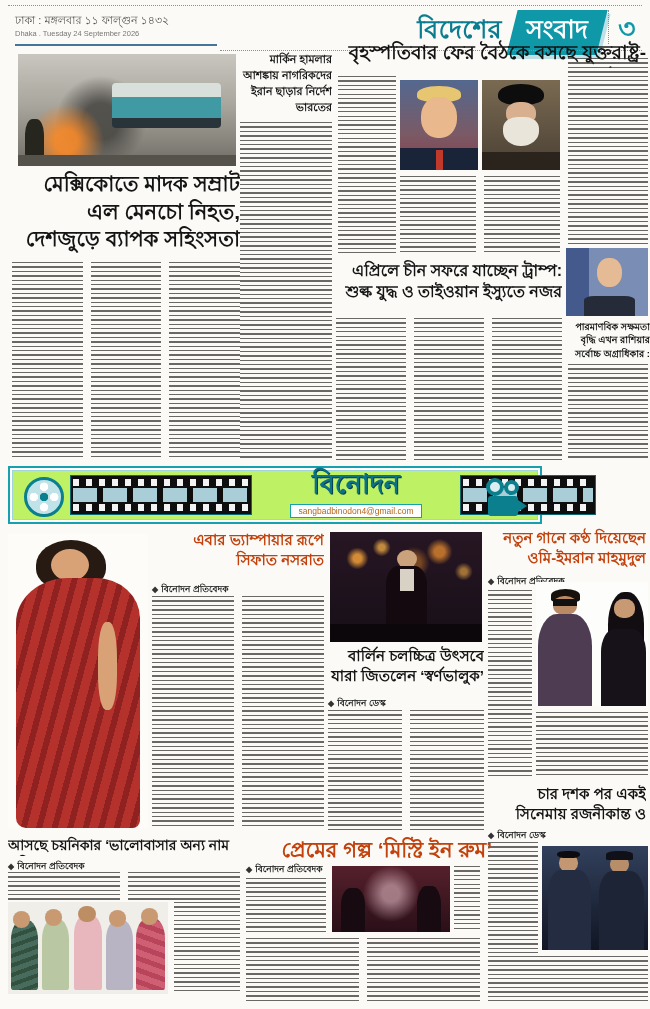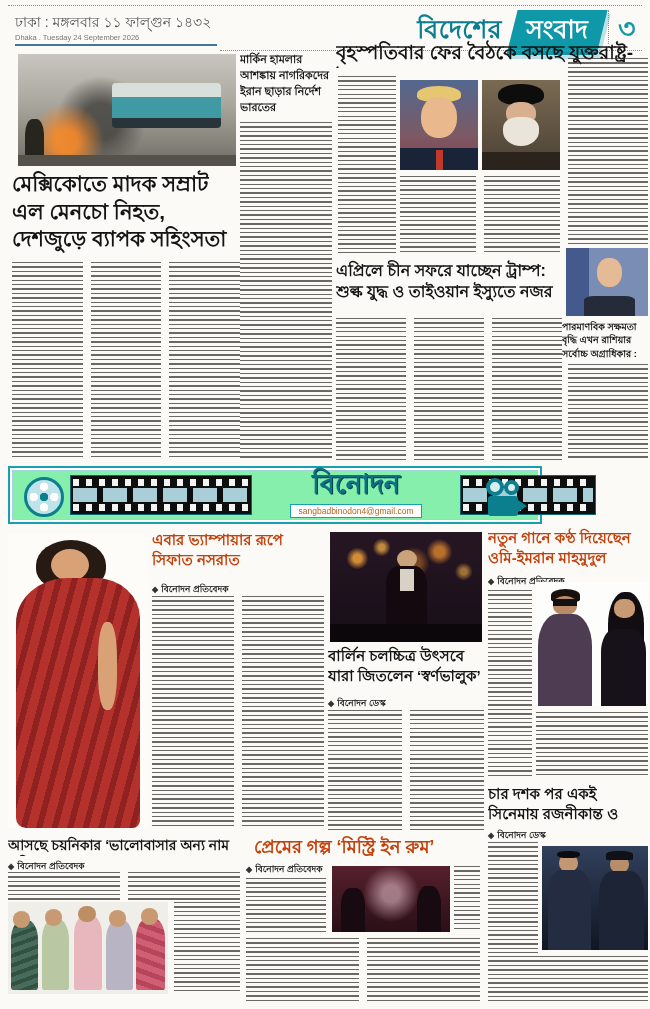--- a/index.html
+++ b/index.html
@@ -5,34 +5,34 @@
 *{margin:0;padding:0;box-sizing:border-box}
 html,body{width:650px;height:1009px}
 body{background:#fbfaf6;font-family:"Liberation Sans",sans-serif;position:relative;color:#1a1a1a;overflow:hidden}
 .abs{position:absolute}
 .photo{position:absolute;overflow:hidden}
 .photo span{position:absolute;display:block}
 
 .greek{background:repeating-linear-gradient(180deg,rgba(50,48,46,.72) 0 1.3px,transparent 1.3px 4.4px)}
 .cols{display:flex;gap:8px}
 .cols>div{flex:1}
-.hl{font-weight:bold;text-align:left;line-height:1.32;color:#141414;overflow:hidden}
+.hl{font-weight:bold;text-align:right;line-height:1.32;color:#141414;overflow:hidden}
 .hl.teal{color:#c2410c}
 .byline{position:absolute;font-size:9px;font-weight:bold;color:#222;white-space:nowrap}
 .byline .dm{color:#333;margin-right:3px;font-size:8px}
 
 .dotline{border-top:1.5px dotted #8f8f8f}
-.date-bn{font-size:14px;color:#555;line-height:1.5}
+.date-bn{font-size:11px;color:#555;line-height:1.5}
 .date-en{font-size:7.5px;color:#777}
 .mh1{color:#0b7d90;font-weight:bold;font-size:25px;letter-spacing:.5px}
 .mh2{display:inline-block;background:#0f98a8;color:#fff;font-weight:bold;font-size:25px;padding:0 14px 2px;transform:skewX(-14deg);box-shadow:4px 4px 0 #bfe1e6;margin-left:6px}
 .mh2 i{display:inline-block;transform:skewX(14deg);font-style:normal}
 .pagenum{color:#0f98a8;font-size:27px;font-weight:bold}
 
-.banner{position:absolute;left:8px;top:466px;width:534px;height:58px;border:2px solid #17a0ae;background:#86efac;box-shadow:inset 0 0 0 2px #fff,inset 0 0 0 3px #9ed4da}
+.banner{position:absolute;left:8px;top:466px;width:534px;height:58px;border:2px solid #17a0ae;background:#bef264;box-shadow:inset 0 0 0 2px #fff,inset 0 0 0 3px #9ed4da}
 .strip{position:absolute;top:7px;height:40px;background:#0e0e0e;border:1px solid #0a6a76}
 .strip i{position:absolute;left:2px;right:2px;height:7px;background:repeating-linear-gradient(90deg,#f3f3f3 0 6px,#0e0e0e 6px 13px)}
 .strip i.t{top:3px}.strip i.b{bottom:3px}
 .strip em{position:absolute;left:2px;right:2px;top:12px;bottom:12px;background:repeating-linear-gradient(90deg,#a9ced8 0 24px,#0e0e0e 24px 30px)}
 .b-center{position:absolute;left:246px;top:2px;width:200px;height:52px;text-align:center}
 .b-title{font-size:27px;font-weight:bold;color:#0b7385;line-height:1.1;text-shadow:1px 1px 0 #063f49}
 .b-email{display:inline-block;background:#fff;border:1px solid #18a0ae;color:#b5651d;font-size:8.5px;padding:0 8px;line-height:12px}
 .reel{position:absolute;left:14px;top:9px;width:40px;height:40px;border-radius:50%;border:3px solid #0c7f8e;background:
  radial-gradient(circle at 50% 50%,#0c7f8e 0 4px,transparent 4.5px),
  radial-gradient(circle at 50% 20%,#fff 0 4px,transparent 4.5px),
@@ -211,21 +211,21 @@
   <span style="left:23%;bottom:74%;width:11%;height:18%;background:#c99a72;border-radius:50%"></span>
   <span style="left:41%;bottom:4%;width:18%;height:82%;background:#e8b6bd;border-radius:38% 38% 6% 6%/26% 26% 4% 4%"></span>
   <span style="left:44%;bottom:78%;width:11%;height:18%;background:#bd8d64;border-radius:50%"></span>
   <span style="left:61%;bottom:4%;width:17%;height:77%;background:#b9b4c4;border-radius:40% 40% 6% 6%/28% 28% 4% 4%"></span>
   <span style="left:63%;bottom:73%;width:11%;height:18%;background:#c99a72;border-radius:50%"></span>
   <span style="left:80%;bottom:4%;width:18%;height:79%;background:repeating-linear-gradient(20deg,#cf5f72 0 6px,#b8455c 6px 11px);border-radius:40% 40% 6% 6%/28% 28% 4% 4%"></span>
   <span style="left:83%;bottom:75%;width:11%;height:18%;background:#c99a72;border-radius:50%"></span>
 </div>
 <div class="abs greek" style="left:174px;top:902px;width:66px;height:92px"></div>
 
-<div class="abs hl teal" style="left:254px;top:836px;width:232px;height:22px;font-size:18px">প্রেমের গল্প ‘মিস্ট্রি ইন রুম’</div>
+<div class="abs hl teal" style="left:260px;top:836px;width:232px;height:22px;font-size:21px">প্রেমের গল্প ‘মিস্ট্রি ইন রুম’</div>
 <div class="byline" style="left:246px;top:862px"><span class="dm">◆</span><span>বিনোদন প্রতিবেদক</span></div>
 <div class="abs greek" style="left:246px;top:878px;width:80px;height:54px"></div>
 <div class="photo" style="left:332px;top:866px;width:118px;height:66px;background:
  radial-gradient(circle at 50% 42%,rgba(240,202,212,.55) 0 12%,rgba(240,202,212,0) 40%),
  linear-gradient(180deg,#55202c 0%,#2a0f18 100%)">
   <span style="left:8%;bottom:0;width:20%;height:66%;background:#170a10;border-radius:40% 40% 0 0"></span>
   <span style="right:8%;bottom:0;width:20%;height:70%;background:#170a10;border-radius:40% 40% 0 0"></span>
 </div>
 <div class="abs greek" style="left:454px;top:866px;width:26px;height:66px"></div>
 <div class="abs cols" style="left:246px;top:938px;width:234px;height:66px">

